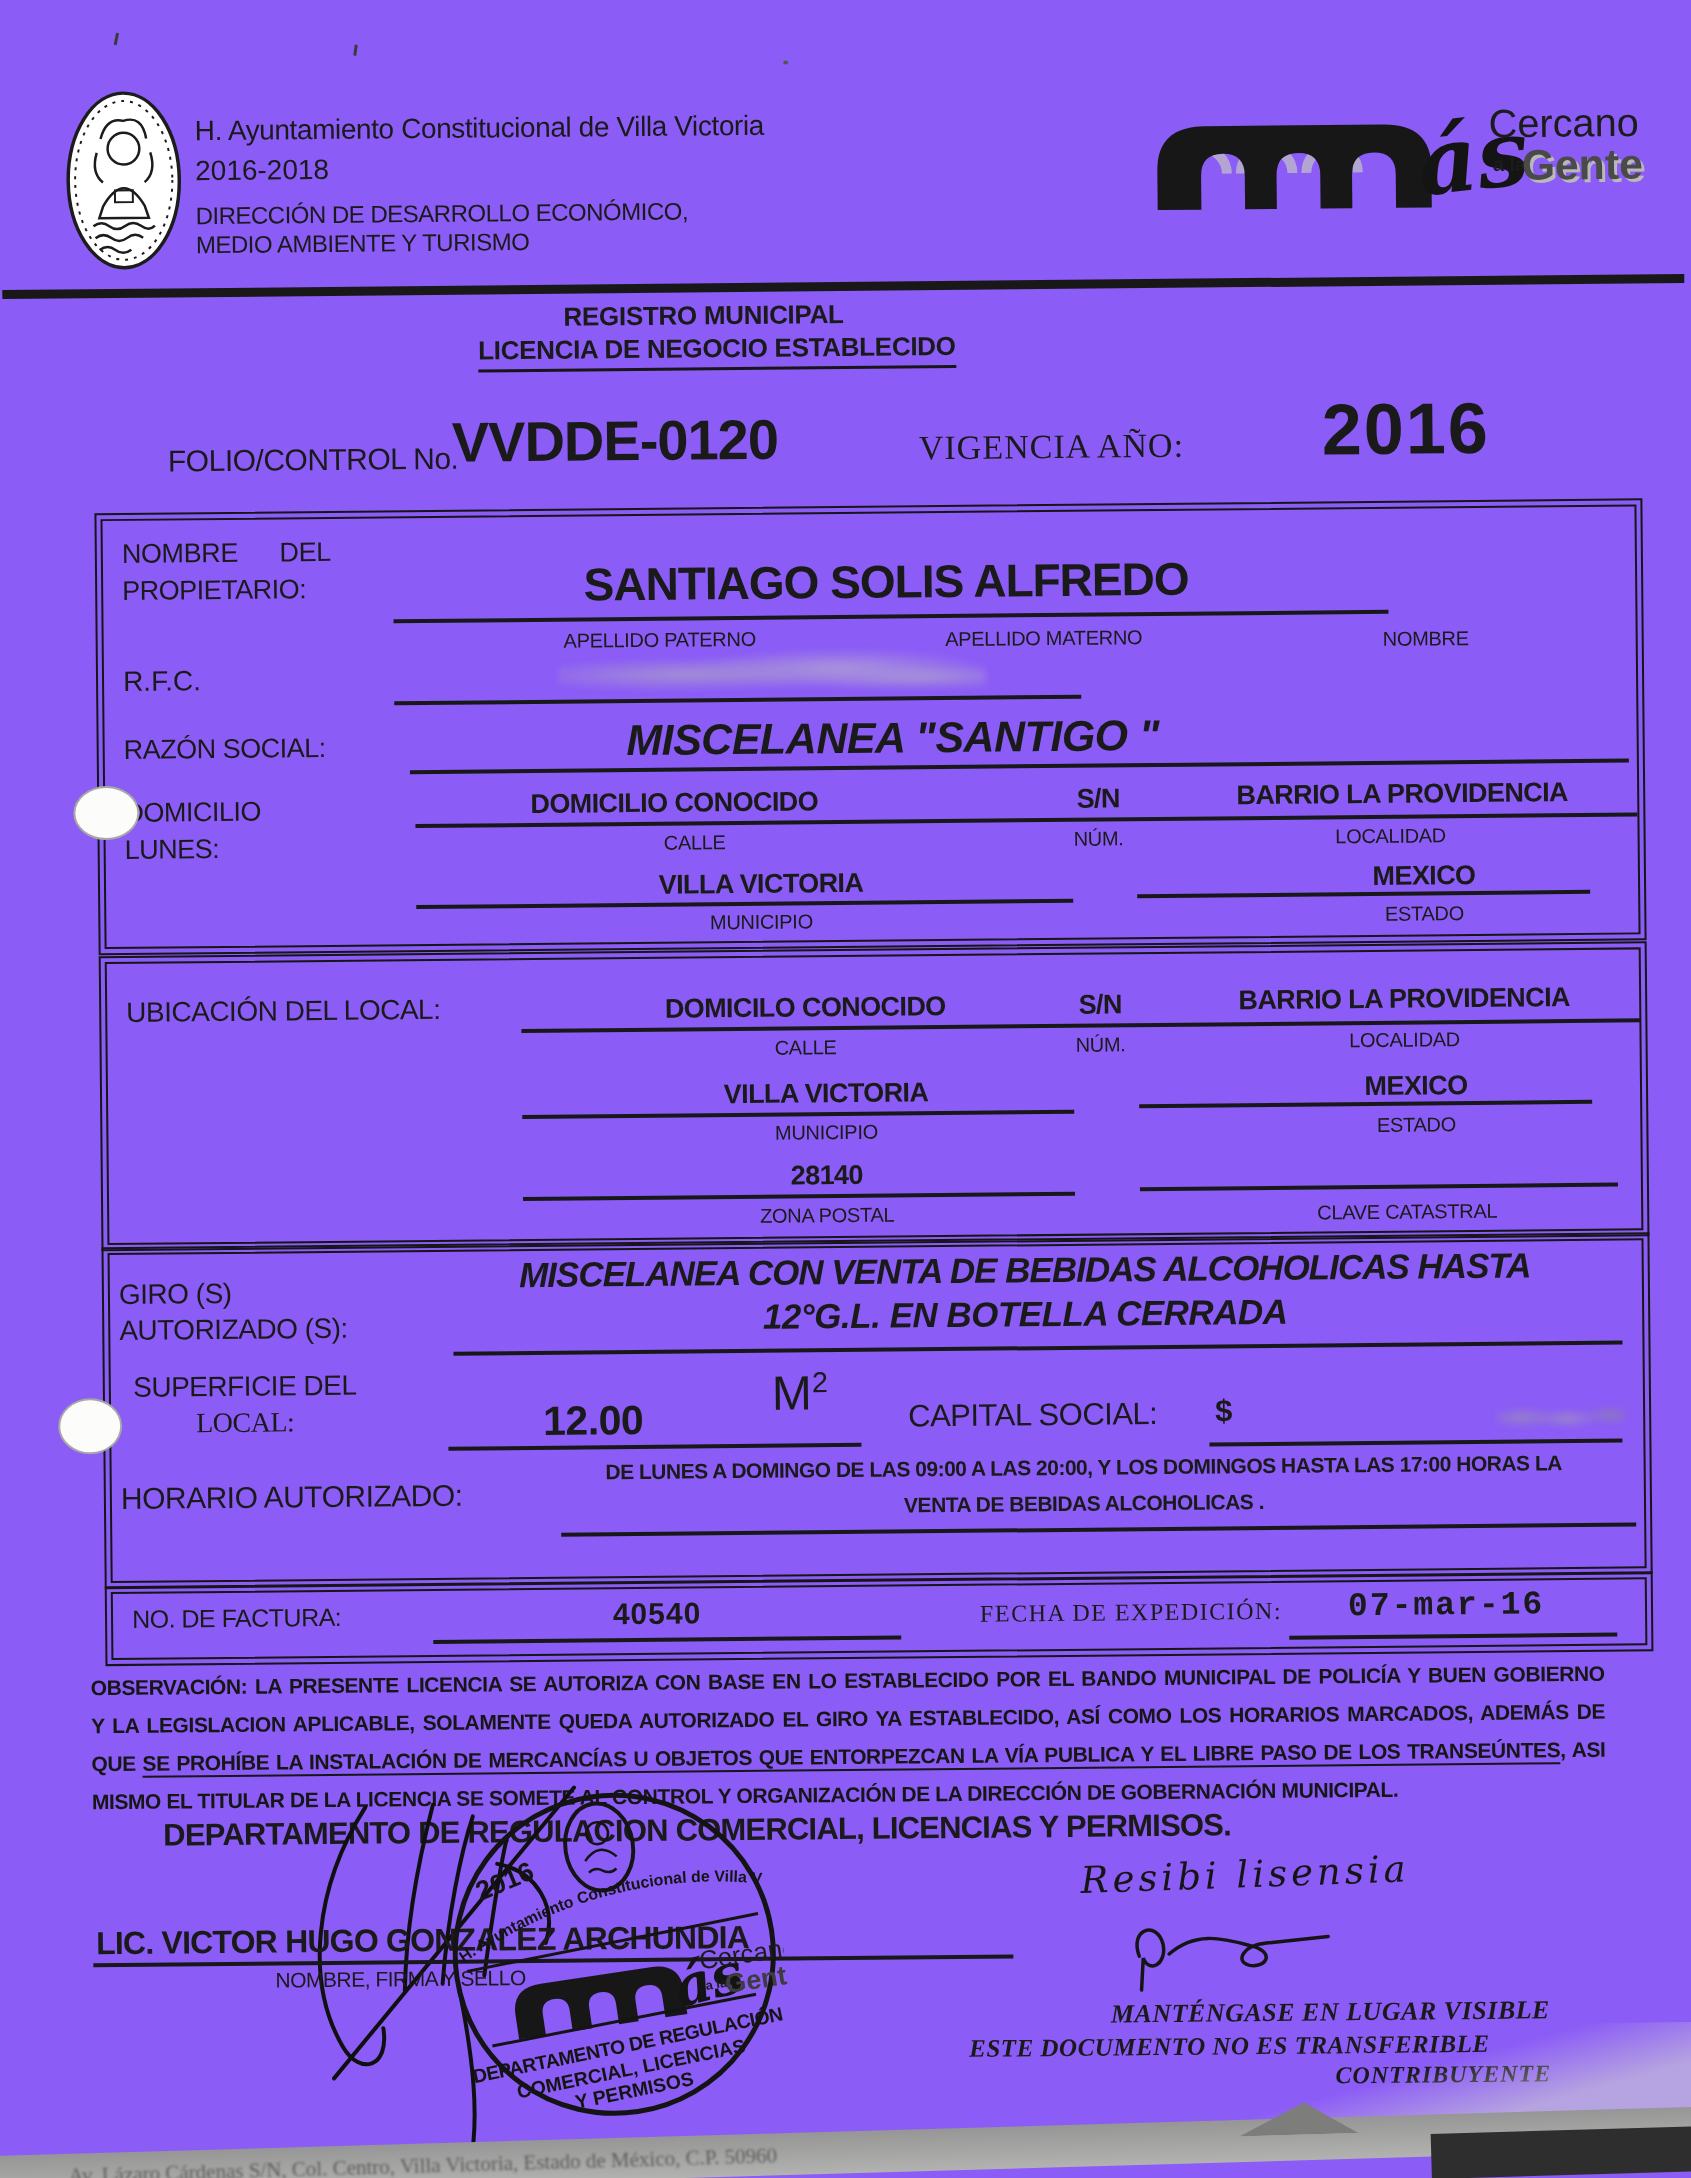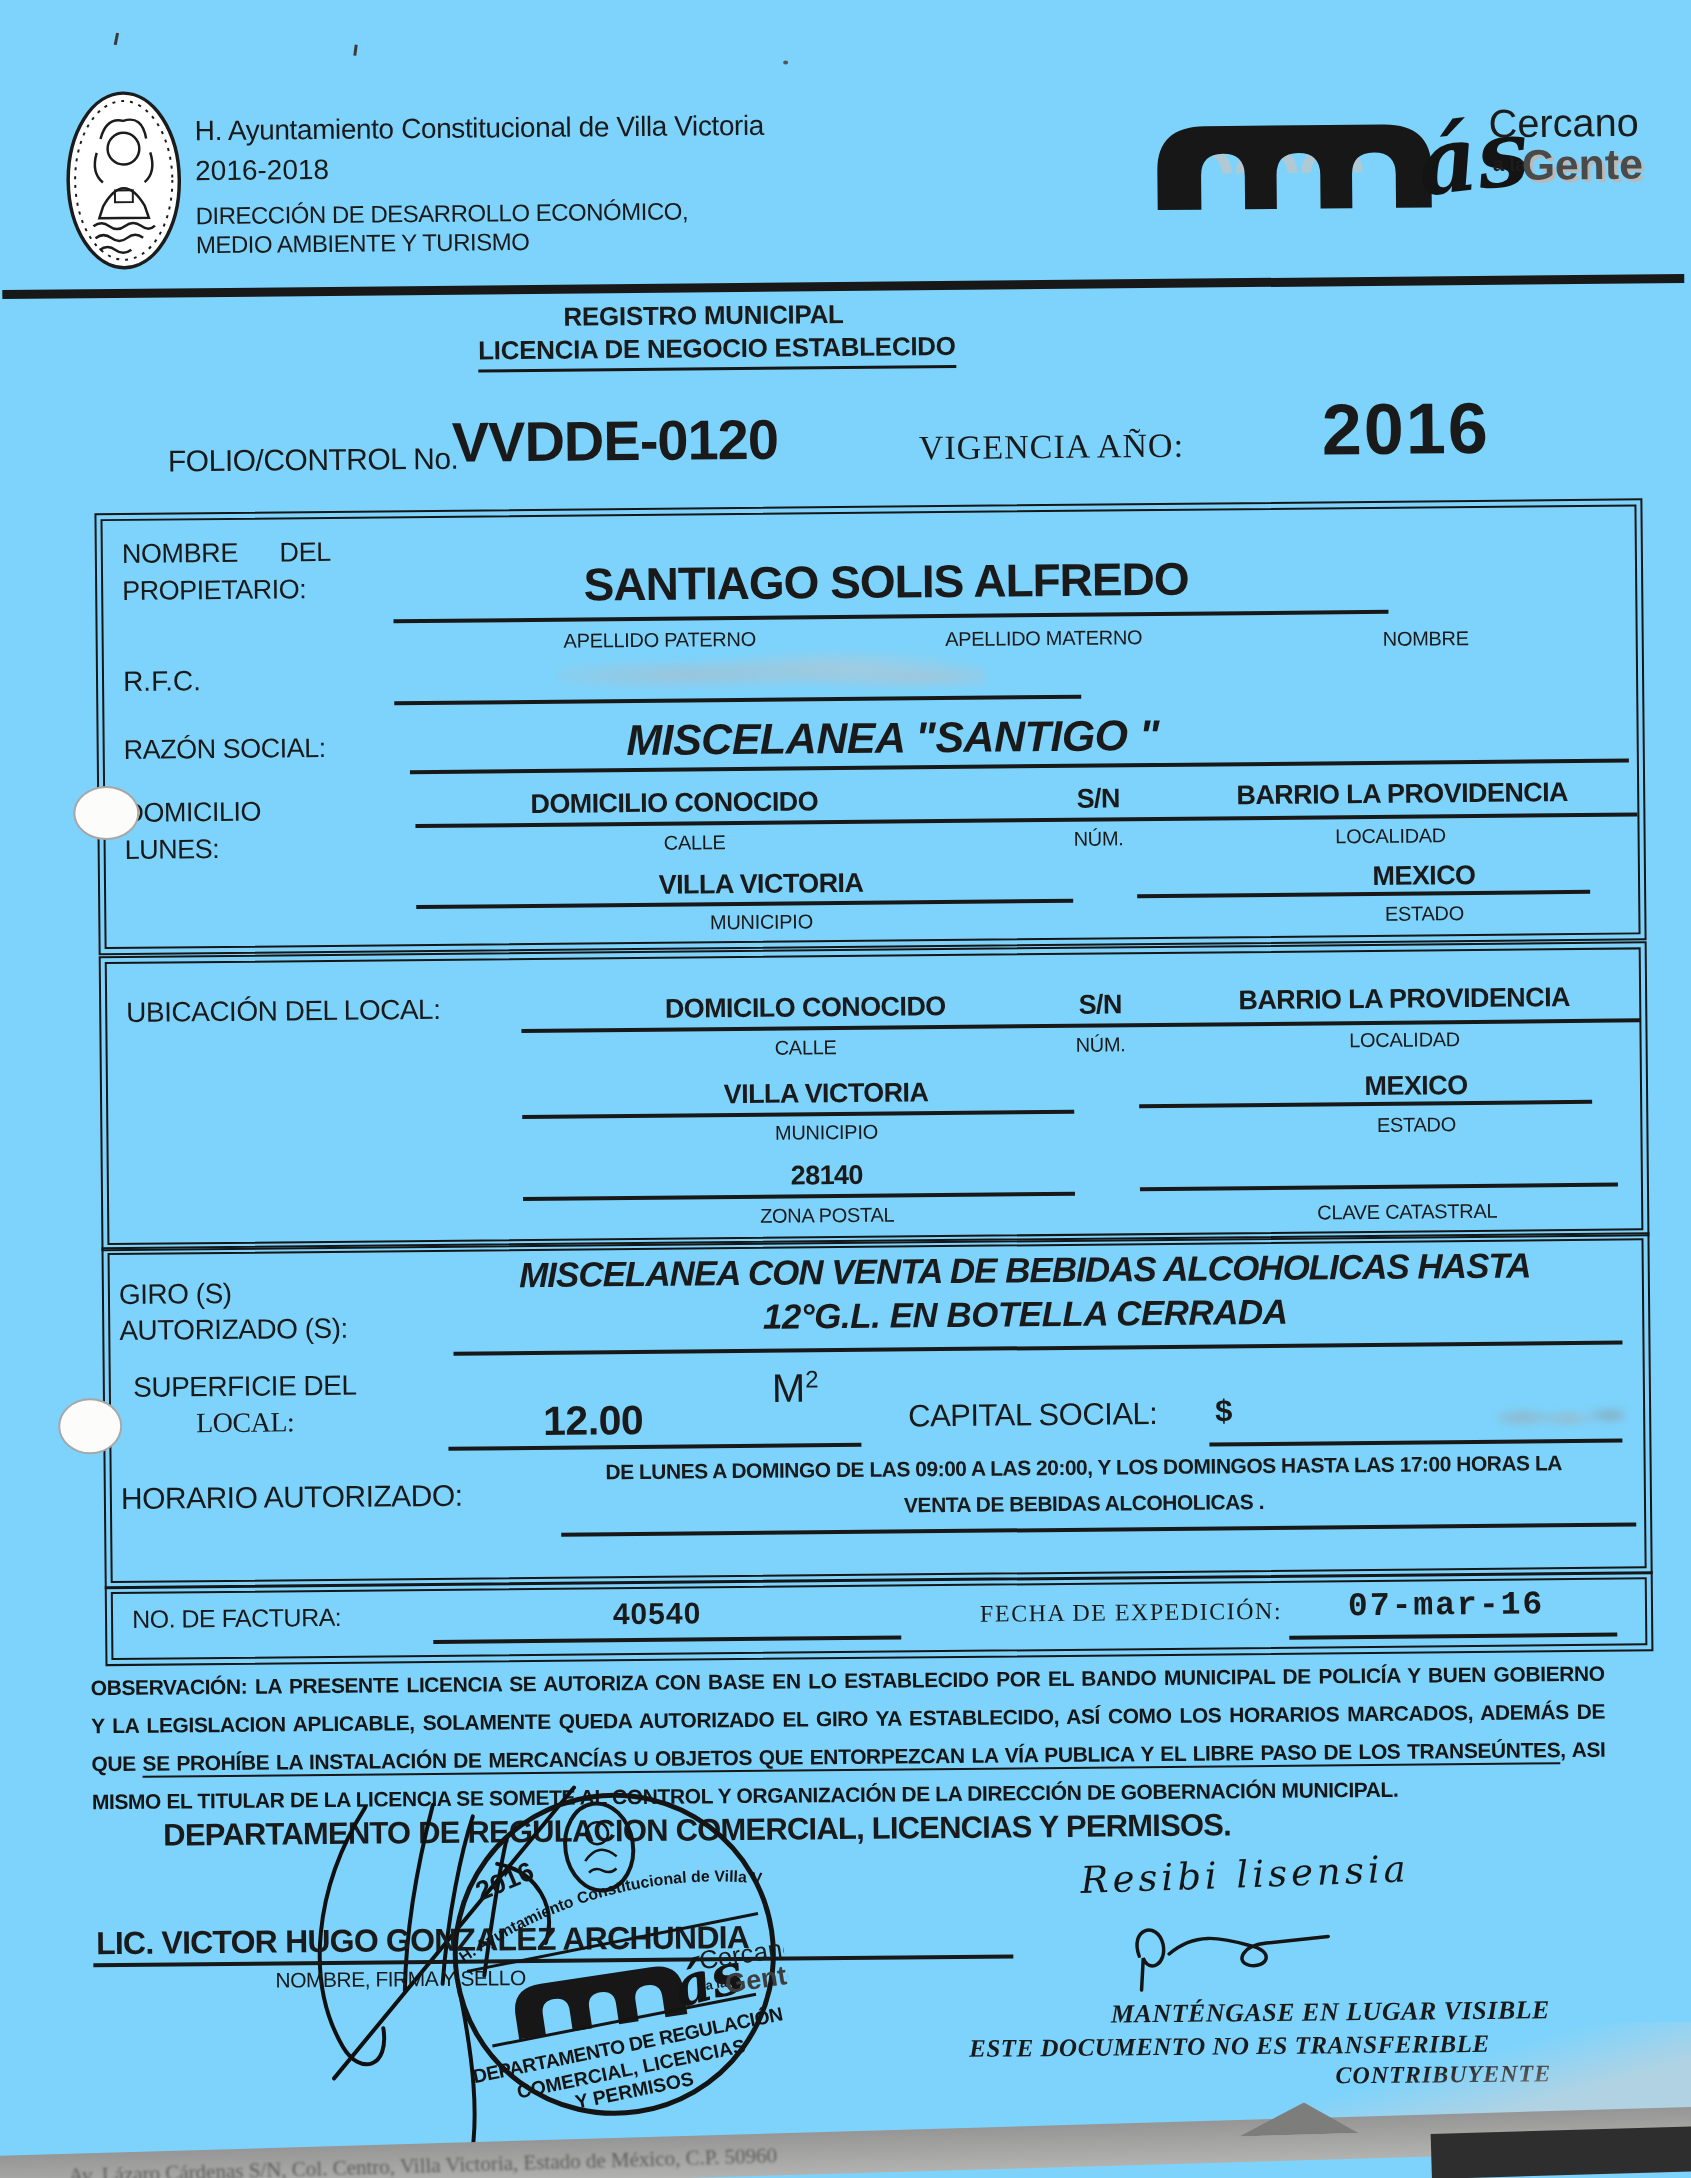--- a/index.html
+++ b/index.html
@@ -1,16 +1,16 @@
 <!DOCTYPE html>
 <html><head>
 <meta charset="utf-8">
 <style>
   html,body{margin:0;padding:0;background:#e8e8e6;}
-  #page{position:relative;width:1692px;height:2178px;background:#7dd3fc;overflow:hidden;
+  #page{position:relative;width:1692px;height:2178px;background:#8b5cf6;overflow:hidden;
         font-family:"Liberation Sans",sans-serif;color:#1a1a1a;}
   #content{position:absolute;inset:0;transform:rotate(-0.55deg);}
   .t{position:absolute;white-space:nowrap;color:#1a1a1a;}
   .c{transform:translateX(-50%);}
   .sans{font-family:"Liberation Sans",sans-serif;}
   .serif{font-family:"Liberation Serif",serif;}
   .mono{font-family:"Liberation Mono",monospace;}
   .b{font-weight:bold;}
   .i{font-style:italic;}
   .cond{letter-spacing:-0.5px;}
@@ -143,21 +143,21 @@
 
   <div class="t sans cond" style="left:117px;top:1272px;font-size:28px;">GIRO (S)</div>
   <div class="t sans cond" style="left:117px;top:1308px;font-size:28px;">AUTORIZADO (S):</div>
   <div class="t sans b i c" style="left:1023px;top:1252px;font-size:35px;letter-spacing:-1px;">MISCELANEA CON VENTA DE BEBIDAS ALCOHOLICAS  HASTA</div>
   <div class="t sans b i c" style="left:1023px;top:1296px;font-size:35px;letter-spacing:-0.5px;">12°G.L. EN BOTELLA CERRADA</div>
   <div class="ln" style="left:451px;top:1348px;width:1169px;height:4px;"></div>
 
   <div class="t sans cond c" style="left:242px;top:1365px;font-size:28px;">SUPERFICIE DEL</div>
   <div class="t sans cond c" style="left:242px;top:1401px;font-size:28px;font-family:Liberation Serif, serif;">LOCAL:</div>
   <div class="t sans b" style="left:540px;top:1395px;font-size:41px;letter-spacing:-0.5px;">12.00</div>
-  <div class="t sans" style="left:769px;top:1365px;font-size:40px;">
+  <div class="t sans" style="left:769px;top:1365px;font-size:48px;">
     <span>M</span><sup>2</sup>
   </div>
   <div class="ln" style="left:445px;top:1443px;width:413px;height:4px;"></div>
 
   <div class="t sans cond" style="left:905px;top:1399px;font-size:31px;">CAPITAL SOCIAL:</div>
   <div class="t sans b" style="left:1212px;top:1397px;font-size:31px;">$</div>
   <div class="smudge" style="left:1493px;top:1409px;width:129px;height:30px;background:
     radial-gradient(ellipse 40% 50% at 20% 50%, #9f9f9f 0%, transparent 70%),
     radial-gradient(ellipse 35% 45% at 55% 55%, #a8a8a8 0%, transparent 70%),
     radial-gradient(ellipse 30% 45% at 88% 45%, #8f8f8f 0%, transparent 70%);"></div>

